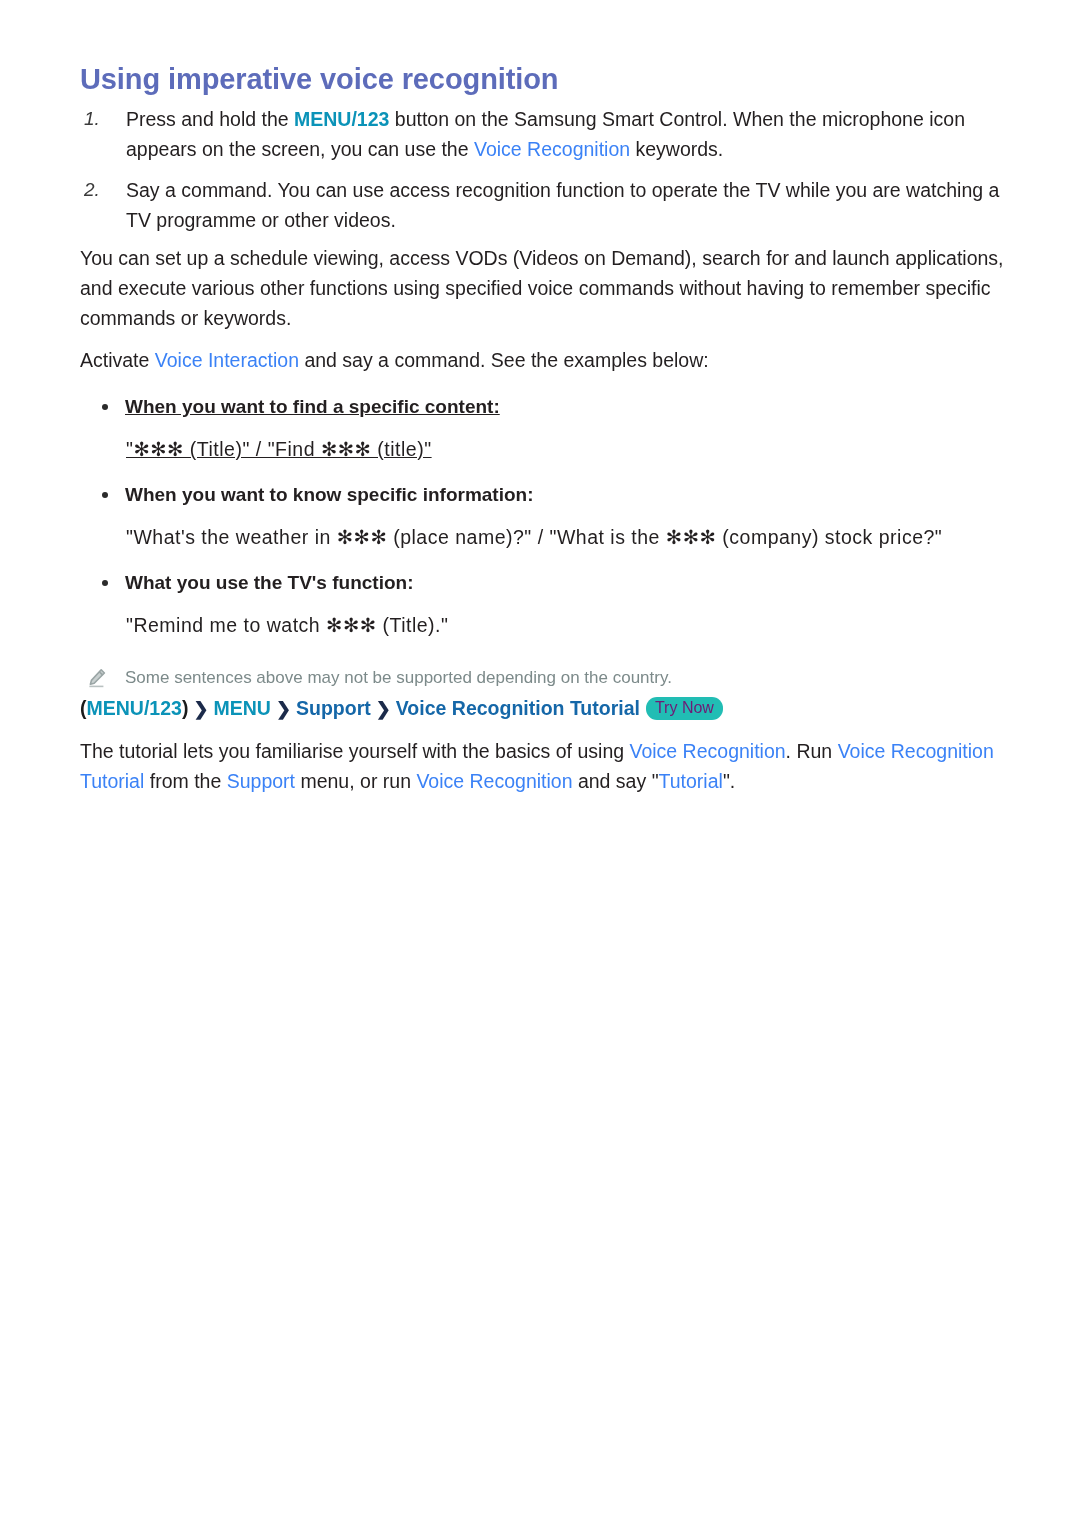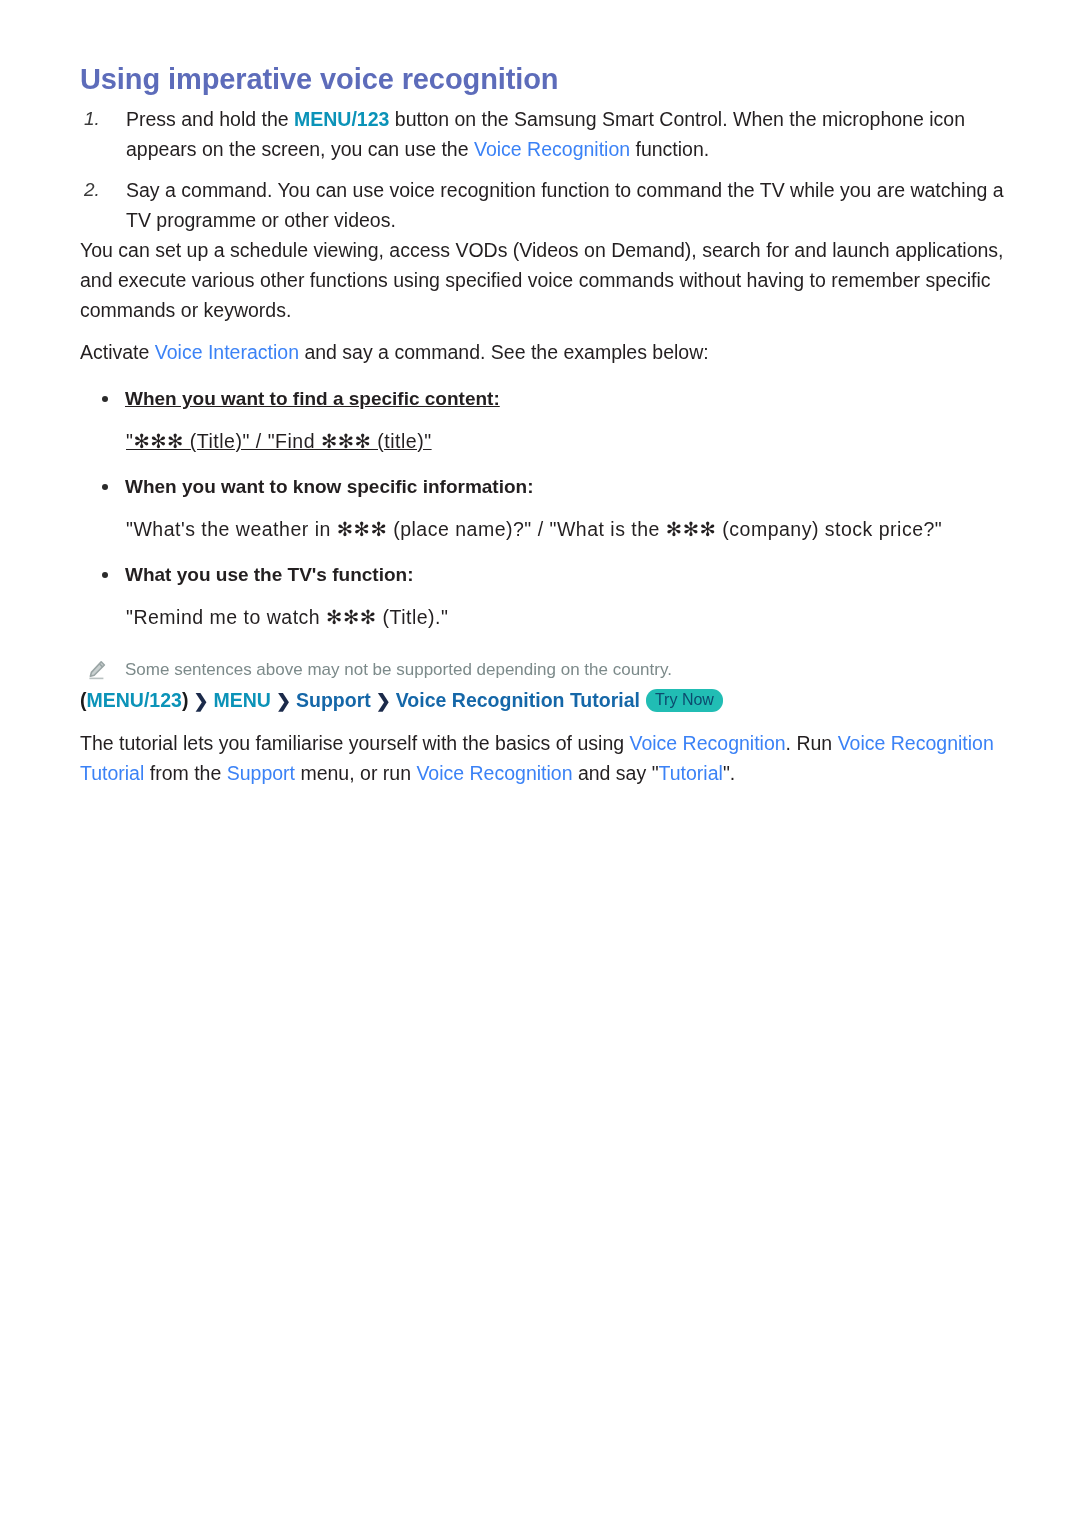--- a/index.html
+++ b/index.html
@@ -64,21 +64,21 @@
   }
 
   
   p.body-text {
     font-size: 19.5px;
     line-height: 30px;
     margin: 0;
     color: #231f20;
   }
   p.body-text + p.body-text { margin-top: 12px; }
-  .section-2 .body-block { margin-top: 0; }
+  .section-2 .body-block { margin-top: 8px; }
   .section-3 .body-block { margin-top: 12px; }
 
   
   ul.examples {
     list-style: none;
     margin: 18px 0 0 0;
     padding: 0;
   }
   ul.examples > li { margin-top: 18px; }
   ul.examples > li:first-child { margin-top: 0; text-decoration: underline; }
@@ -138,21 +138,21 @@
   .breadcrumb .crumb-blue { color: #1567a8; }
   .breadcrumb .chev {
     color: #1b2a4a;
     font-weight: bold;
     padding: 0 5px;
     font-size: 18px;
   }
   .try-now {
     display: inline-block;
     background: #21bdb4;
-    color: #0c4a6e;
+    color: #701a75;
     font-size: 16px;
     font-weight: normal;
     line-height: 20px;
     padding: 1px 9px 2px 9px;
     border-radius: 11px;
     margin-left: 6px;
     position: relative;
     top: -2px;
   }
 
@@ -166,25 +166,25 @@
 <body>
 
 <div class="page">
 
   <div class="section section-1">
     <h1 class="section-heading">Using imperative voice recognition</h1>
 
     <ol class="steps">
       <li>
         <span class="marker">1.</span>
-        <span class="plain">Press and hold the </span><span class="hl-teal">MENU/123</span><span class="plain"> button on the Samsung Smart Control. When the microphone icon appears on the screen, you can use the </span><span class="hl-blue">Voice Recognition</span><span class="plain"> function.</span>
+        <span class="plain">Press and hold the </span><span class="hl-teal">MENU/123</span><span class="plain"> button on the Samsung Smart Control. When the microphone icon appears on the screen, you can use the </span><span class="hl-blue">Voice Recognition</span><span class="plain"> keywords.</span>
       </li>
       <li>
         <span class="marker">2.</span>
-        <span class="plain">Say a command. You can use voice recognition function to command the TV while you are watching a TV programme or other videos.</span>
+        <span class="plain">Say a command. You can use access recognition function to operate the TV while you are watching a TV programme or other videos.</span>
       </li>
     </ol>
   </div>
 
   <div class="section section-2">
 
     <div class="body-block">
       <p class="body-text">You can set up a schedule viewing, access VODs (Videos on Demand), search for and launch applications, and execute various other functions using specified voice commands without having to remember specific commands or keywords.</p>
       <p class="body-text"><span class="plain">Activate </span><span class="hl-blue">Voice Interaction</span><span class="plain"> and say a command. See the examples below:</span></p>
     </div>

